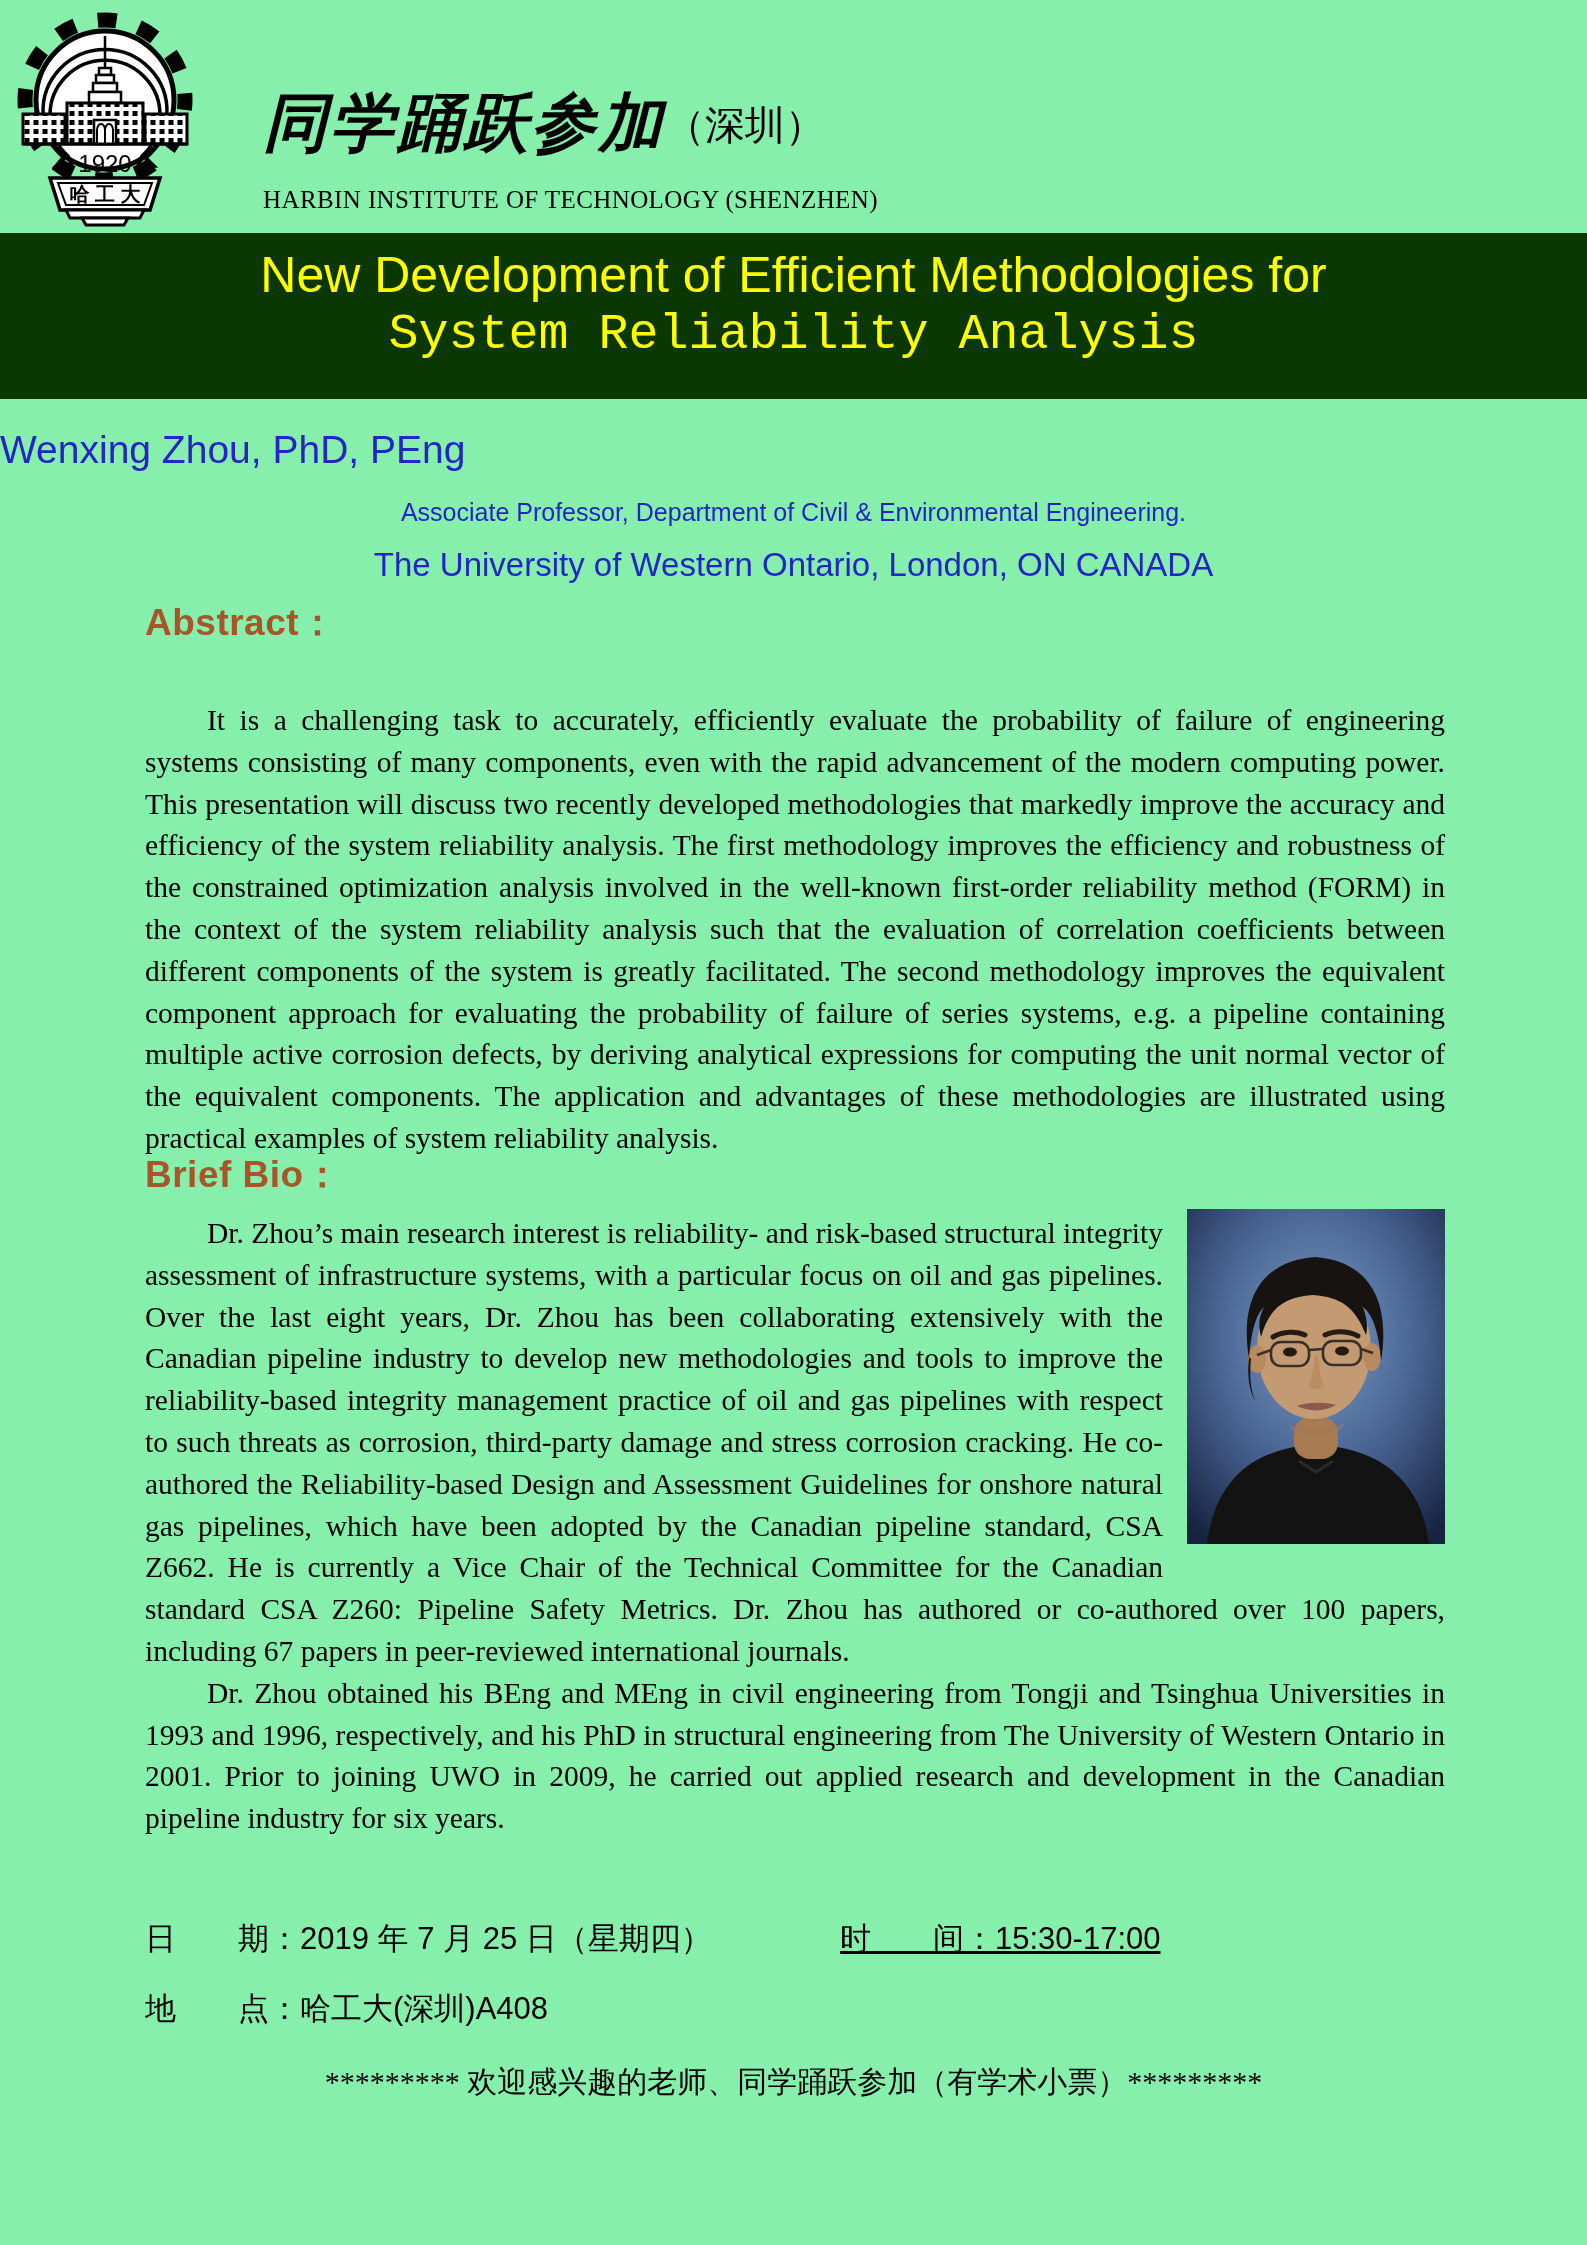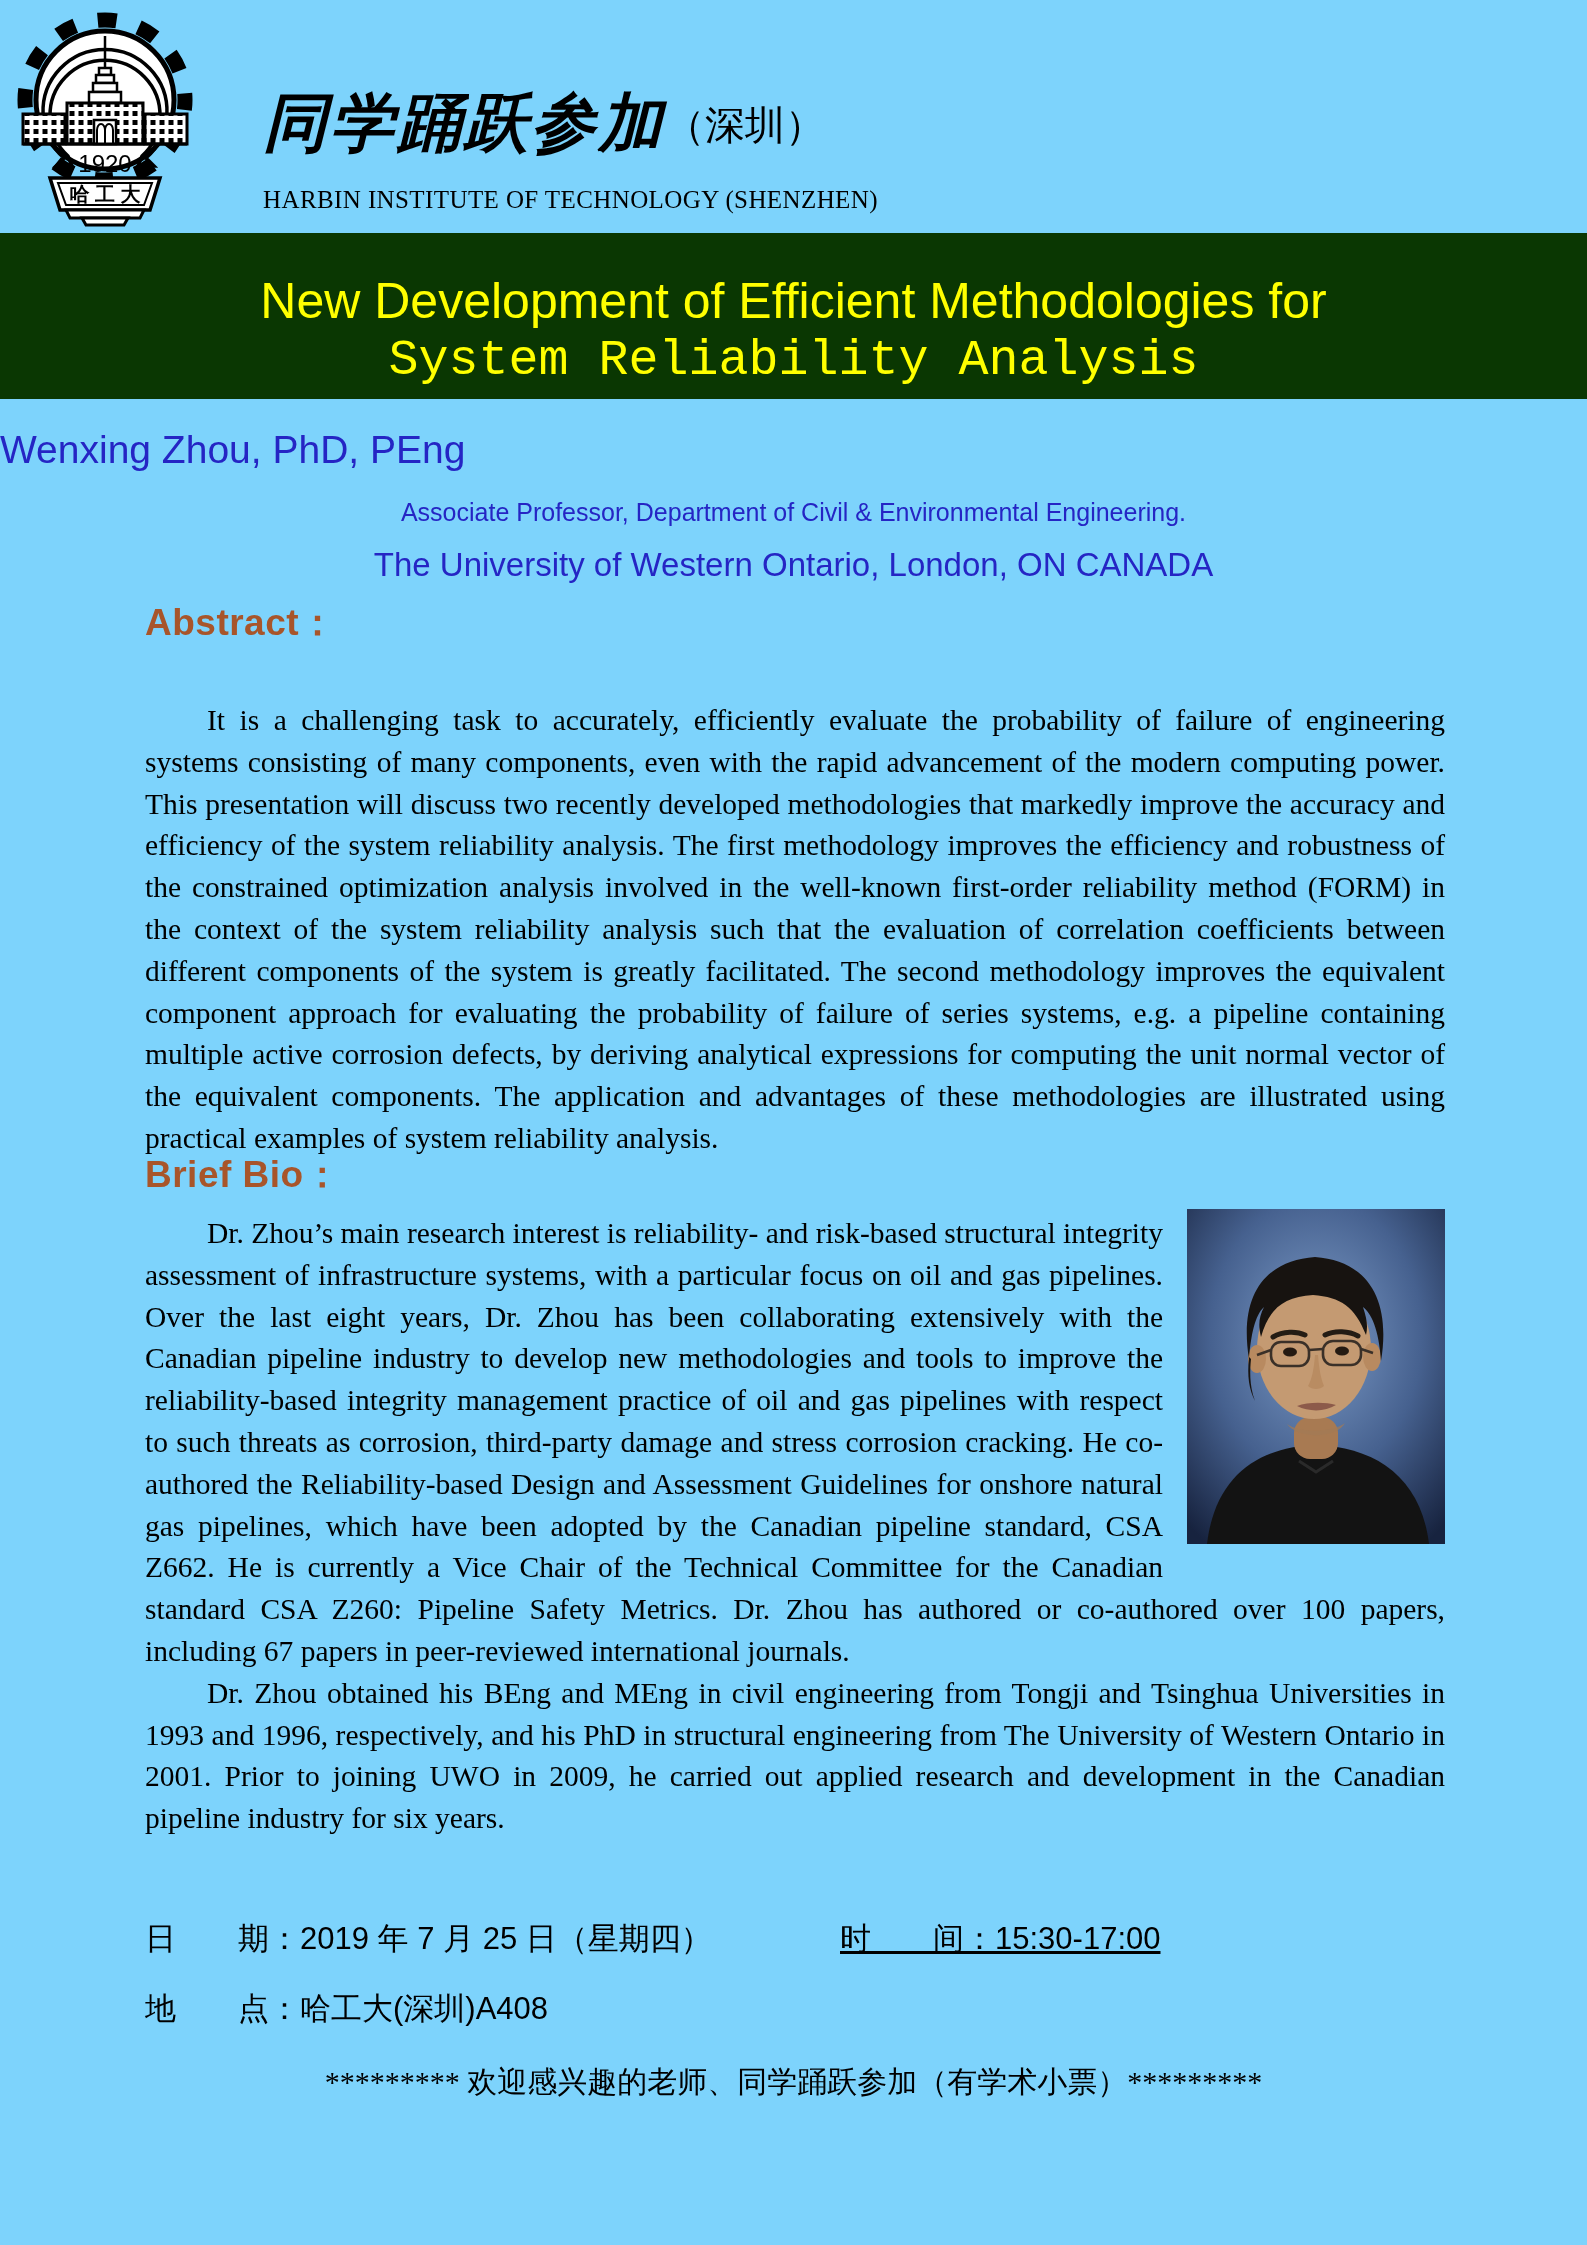--- a/index.html
+++ b/index.html
@@ -1,20 +1,20 @@
 <!DOCTYPE html>
 <html><head>
 <meta charset="utf-8">
 <style>
   html,body{margin:0;padding:0;background:#ffffff;}
   .page{
     position:relative;
     width:1587px;
     height:2245px;
-    background:#7dd3fc;
+    background:#86efac;
     overflow:hidden;
     font-family:"Liberation Serif", serif;
     color:#000;
   }
   
   .logo{
     position:absolute; left:14px; top:10px;
     width:182px; height:218px;
   }
   .cn-name{
@@ -36,21 +36,21 @@
   
   .banner{
     position:absolute; left:0; top:233px;
     width:1587px; height:166px;
     background:#0a3702;
     color:#ffff00;
     font-family:"Liberation Sans", sans-serif;
     font-size:50px;
     text-align:center;
   }
-  .banner .line1{margin-top:38px; line-height:60px;}
+  .banner .line1{margin-top:12px; line-height:60px;}
   .banner .line2{line-height:60px;font-family:Liberation Mono, monospace;}
   
   .speaker{
     position:absolute; left:0; top:428px; width:1587px;
     text-align:left; color:#2525c4;
     font-family:"Liberation Sans", sans-serif;
     font-size:39px;
   }
   .affil1{
     position:absolute; left:0; top:498px; width:1587px;

